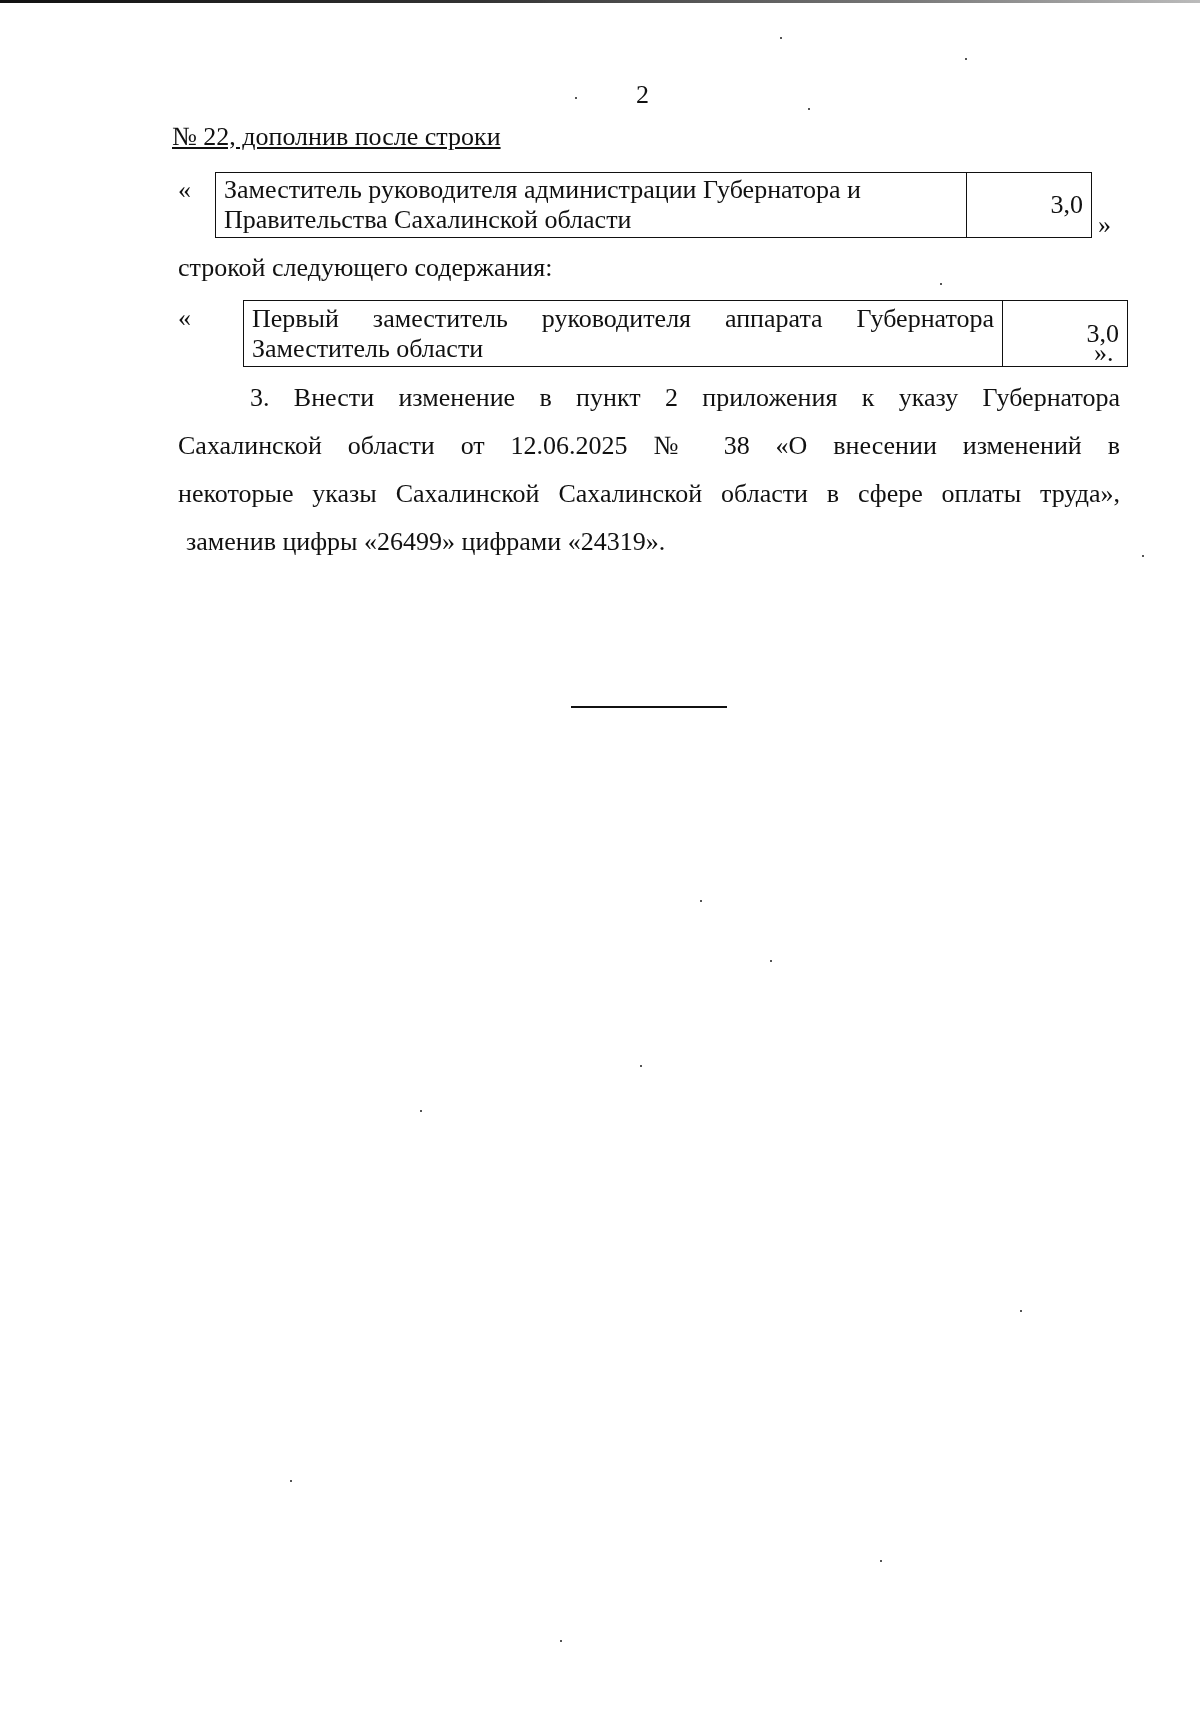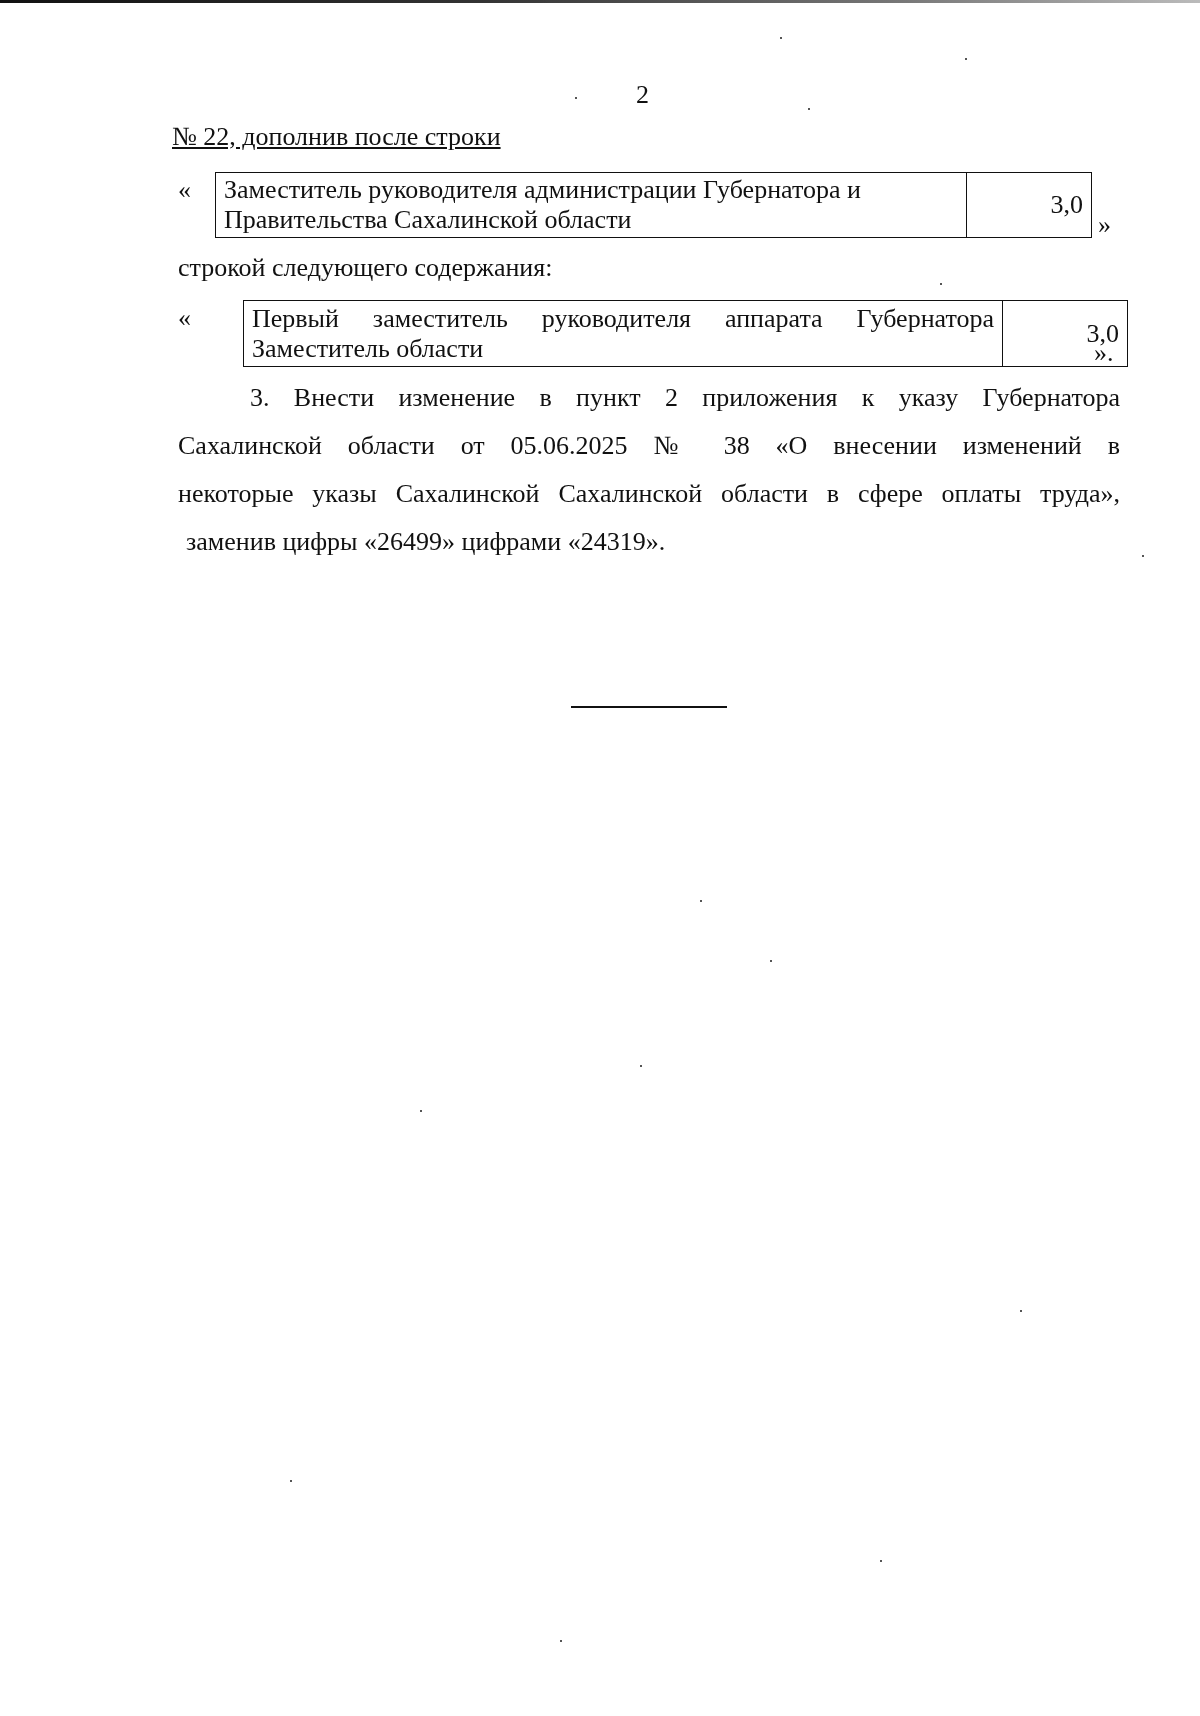--- a/index.html
+++ b/index.html
@@ -74,21 +74,21 @@
       <div style="text-align:justify; text-align-last:justify;">Первый заместитель руководителя аппарата Губернатора</div>
       <div>Заместитель области</div>
     </td>
     <td class="value">3,0</td>
   </tr>
 </tbody>
   </table>
 <div class="quote" style="left:1094px; top:338px;">».</div>
 
 <div class="justify" style="left:250px; width:870px; top:383px;">3. Внести изменение в пункт 2 приложения к указу Губернатора</div>
-<div class="justify" style="top:431px;">Сахалинской области от 05.06.2025 № 38 «О внесении изменений в</div>
+<div class="justify" style="top:431px;">Сахалинской области от 12.06.2025 № 38 «О внесении изменений в</div>
 <div class="justify" style="top:479px;">некоторые указы Сахалинской Сахалинской области в сфере оплаты труда»,</div>
 <div class="para-last" style="top:527px;margin-left:8px;">заменив цифры «26499» цифрами «24319».</div>
 
 <div class="separator"></div>
 
 <div class="speck" style="left:780px;top:37px;"></div>
 <div class="speck" style="left:965px;top:58px;"></div>
 <div class="speck" style="left:575px;top:97px;"></div>
 <div class="speck" style="left:808px;top:108px;"></div>
 <div class="speck" style="left:940px;top:283px;"></div>

